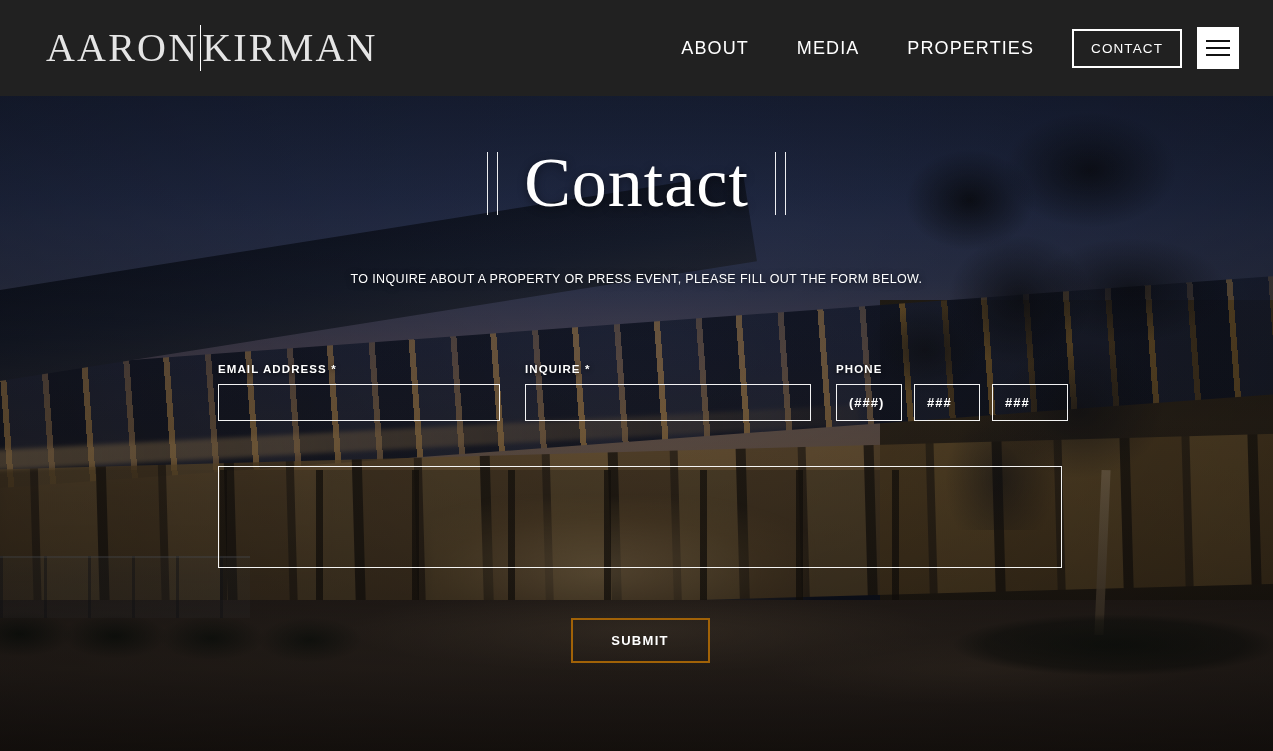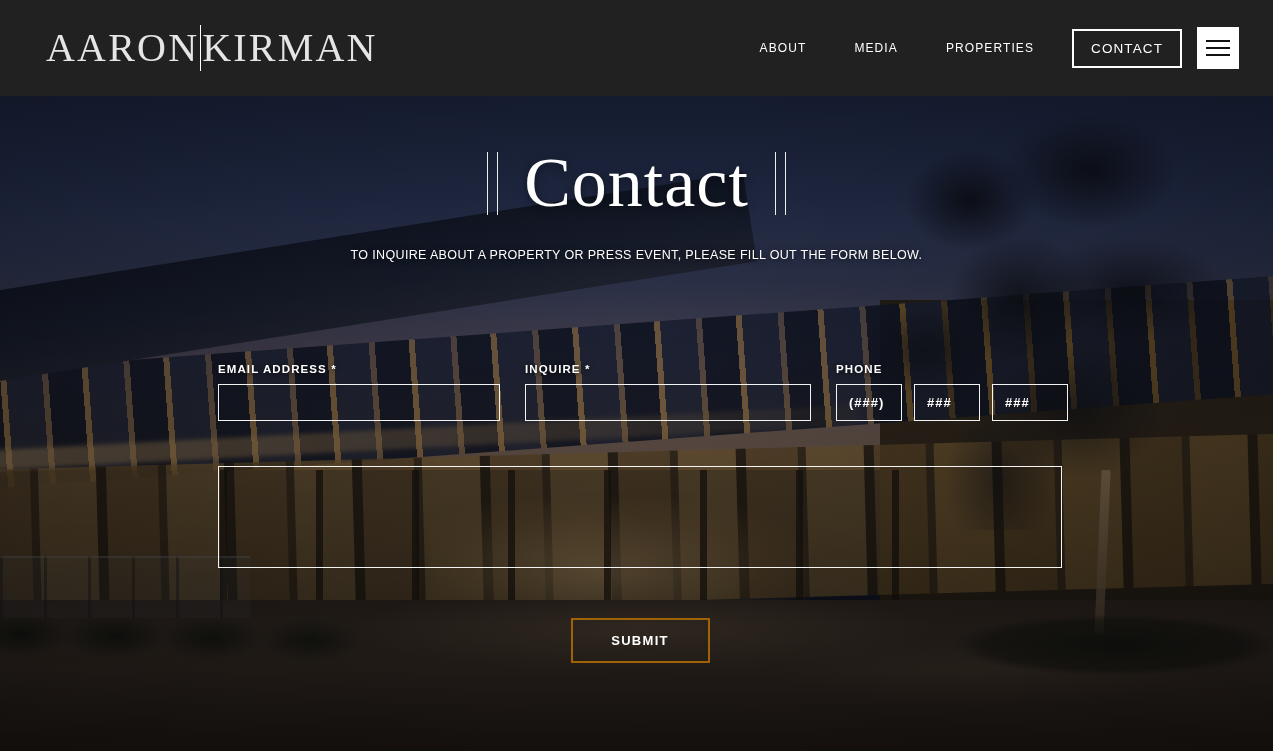--- a/index.html
+++ b/index.html
@@ -216,21 +216,21 @@
 
   .nav {
     position: absolute;
     right: 34px; top: 0;
     height: 96px;
     display: flex;
     align-items: center;
     gap: 0;
   }
   .nav-link {
-    font-size: 12px;
+    font-size: 18px;
     letter-spacing: 1.1px;
     color: #ffffff;
     padding: 0 24px;
     text-decoration: none;
     cursor: pointer;
     white-space: nowrap;
   }
   .nav-contact {
     font-size: 13.5px;
     letter-spacing: 1.1px;
@@ -288,21 +288,21 @@
     gap: 9px;
     height: 63px;
   }
   .rule-pair i {
     display: block;
     width: 1px;
     height: 100%;
     background: rgba(255,255,255,0.92);
   }
   .hero-sub {
-    margin-top: 12px;
+    margin-top: 36px;
     font-size: 12.5px;
     letter-spacing: 0.35px;
     color: #ffffff;
     text-shadow: 0 1px 6px rgba(0,0,0,0.6);
   }
 
   
   .form {
     position: absolute;
     left: 218px; top: 318px;

